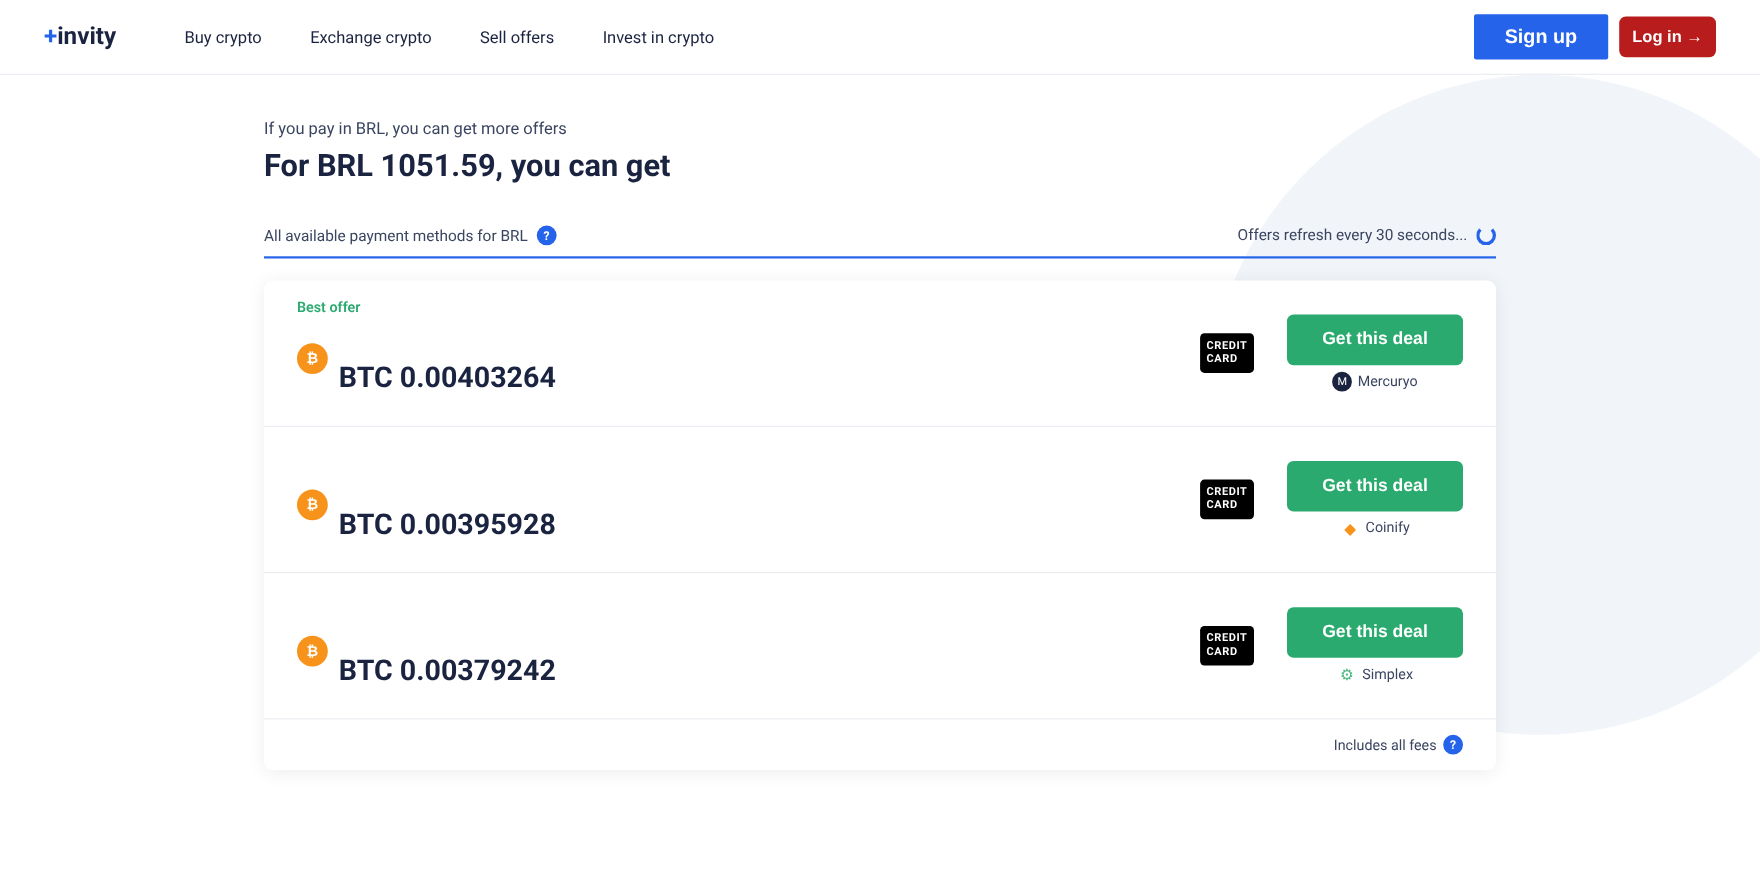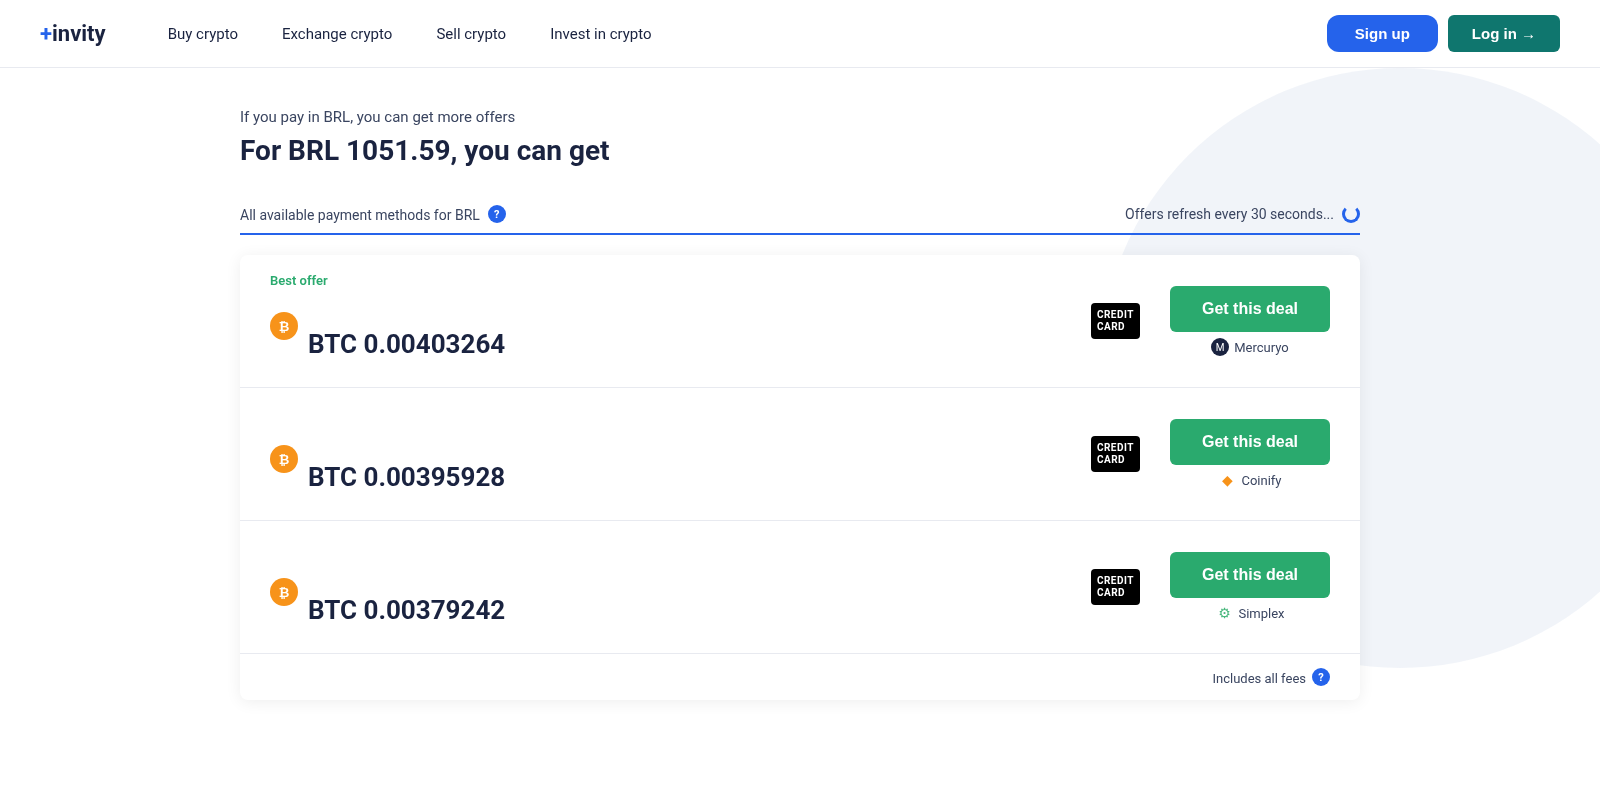--- a/index.html
+++ b/index.html
@@ -7,22 +7,22 @@
 
     
     .header { display: flex; align-items: center; padding: 0 40px; height: 68px; border-bottom: 1px solid #e8eaf0; }
     .logo { display: flex; align-items: center; margin-right: 40px; text-decoration: none; }
     .logo-plus { color: #2563eb; font-size: 22px; font-weight: 700; }
     .logo-invity { color: #1a2340; font-size: 22px; font-weight: 700; }
     .nav-left { display: flex; align-items: center; gap: 0; }
     .nav-link { color: #1a2340; text-decoration: none; font-size: 15px; padding: 0 22px; height: 56px; display: flex; align-items: center; }
     .nav-right { margin-left: auto; display: flex; align-items: center; gap: 10px; }
     .nav-right-links { display: flex; align-items: center; gap: 0; margin-right: 20px; }
-    .btn-signup { background: #2563eb; color: #fff; border: none; border-radius: 12px; padding: 10px 28px; font-size: 15px; font-weight: 600; cursor: pointer; }
-    .btn-login { background: #0f766e; color: #fff; border: none; border-radius: 6px; padding: 10px 24px; font-size: 15px; font-weight: 600; cursor: pointer; display: flex; align-items: center; gap: 6px; }
+    .btn-signup { background: #2563eb; color: #fff; border: none; border-radius: 2px; padding: 10px 28px; font-size: 18px; font-weight: 600; cursor: pointer; }
+    .btn-login { background: #b91c1c; color: #fff; border: none; border-radius: 6px; padding: 10px 12px; font-size: 15px; font-weight: 600; cursor: pointer; display: flex; align-items: center; gap: 6px; }
 
     
     .main { padding: 40px 240px 40px 240px; position: relative; }
     .bg-circle { position: absolute; top: 0; right: -100px; width: 600px; height: 600px; background: #e8edf5; border-radius: 50%; z-index: 0; opacity: 0.6; }
     .content { position: relative; z-index: 1; }
 
     .subtitle { font-size: 15px; color: #3a4560; margin-bottom: 8px; }
     .title { font-size: 28px; font-weight: 700; color: #1a2340; margin-bottom: 38px; }
 
     .filter-bar { display: flex; align-items: center; justify-content: space-between; border-bottom: 2px solid #2563eb; padding-bottom: 10px; margin-bottom: 20px; }
@@ -58,21 +58,21 @@
 
 <header>
   <div class="header">
     <a class="logo" href="#">
       <span class="logo-plus">+</span>
         <span class="logo-invity">invity</span>
     </a>
     <nav class="nav-left">
       <a class="nav-link" href="#">Buy crypto</a>
       <a class="nav-link" href="#">Exchange crypto</a>
-      <a class="nav-link" href="#">Sell crypto</a>
+      <a class="nav-link" href="#">Sell offers</a>
       <a class="nav-link" href="#">Invest in crypto</a>
     </nav>
     <div class="nav-right">
       <button class="btn-signup">Sign up</button>
       <button class="btn-login">Log in →</button>
     </div>
   </div>
 </header>
 
 <main class="main">

